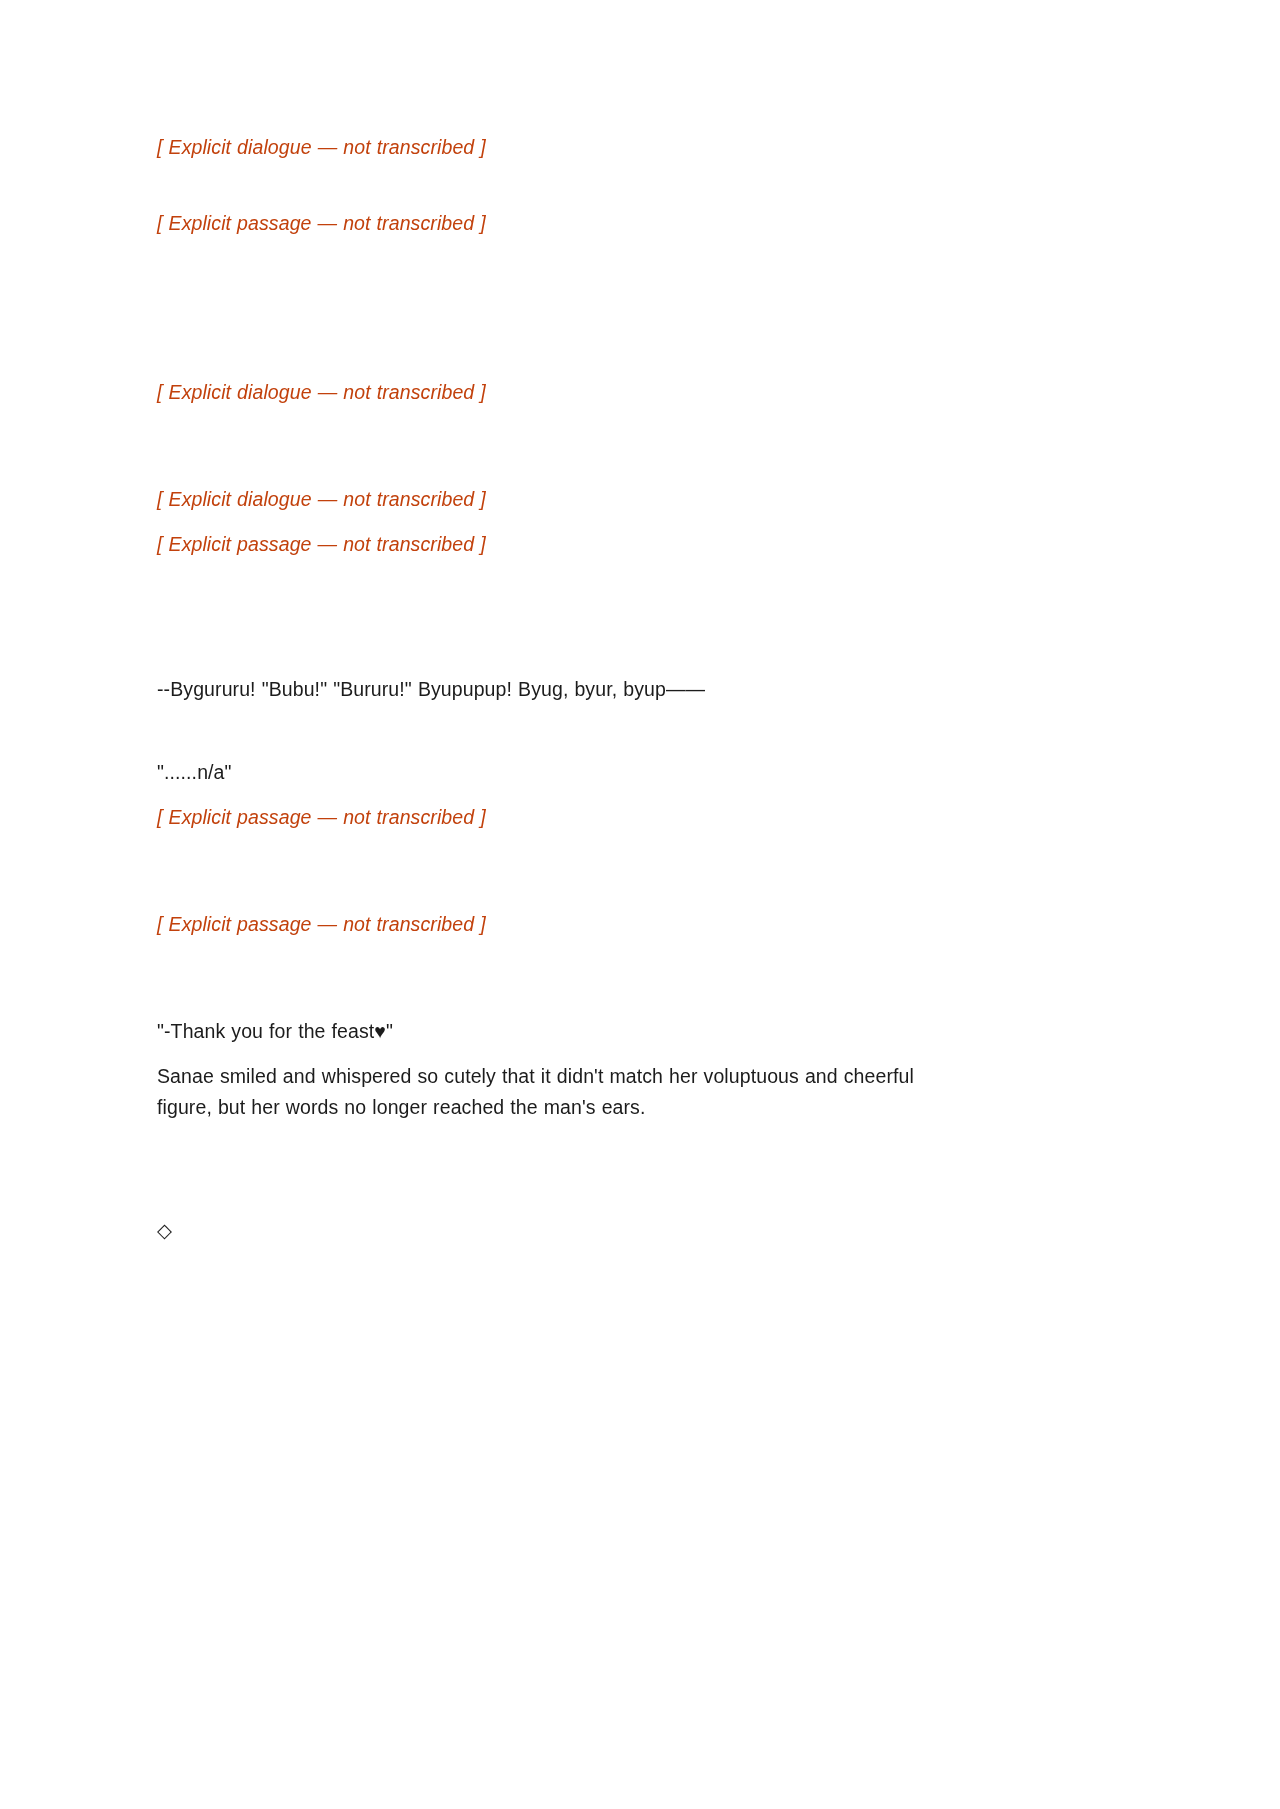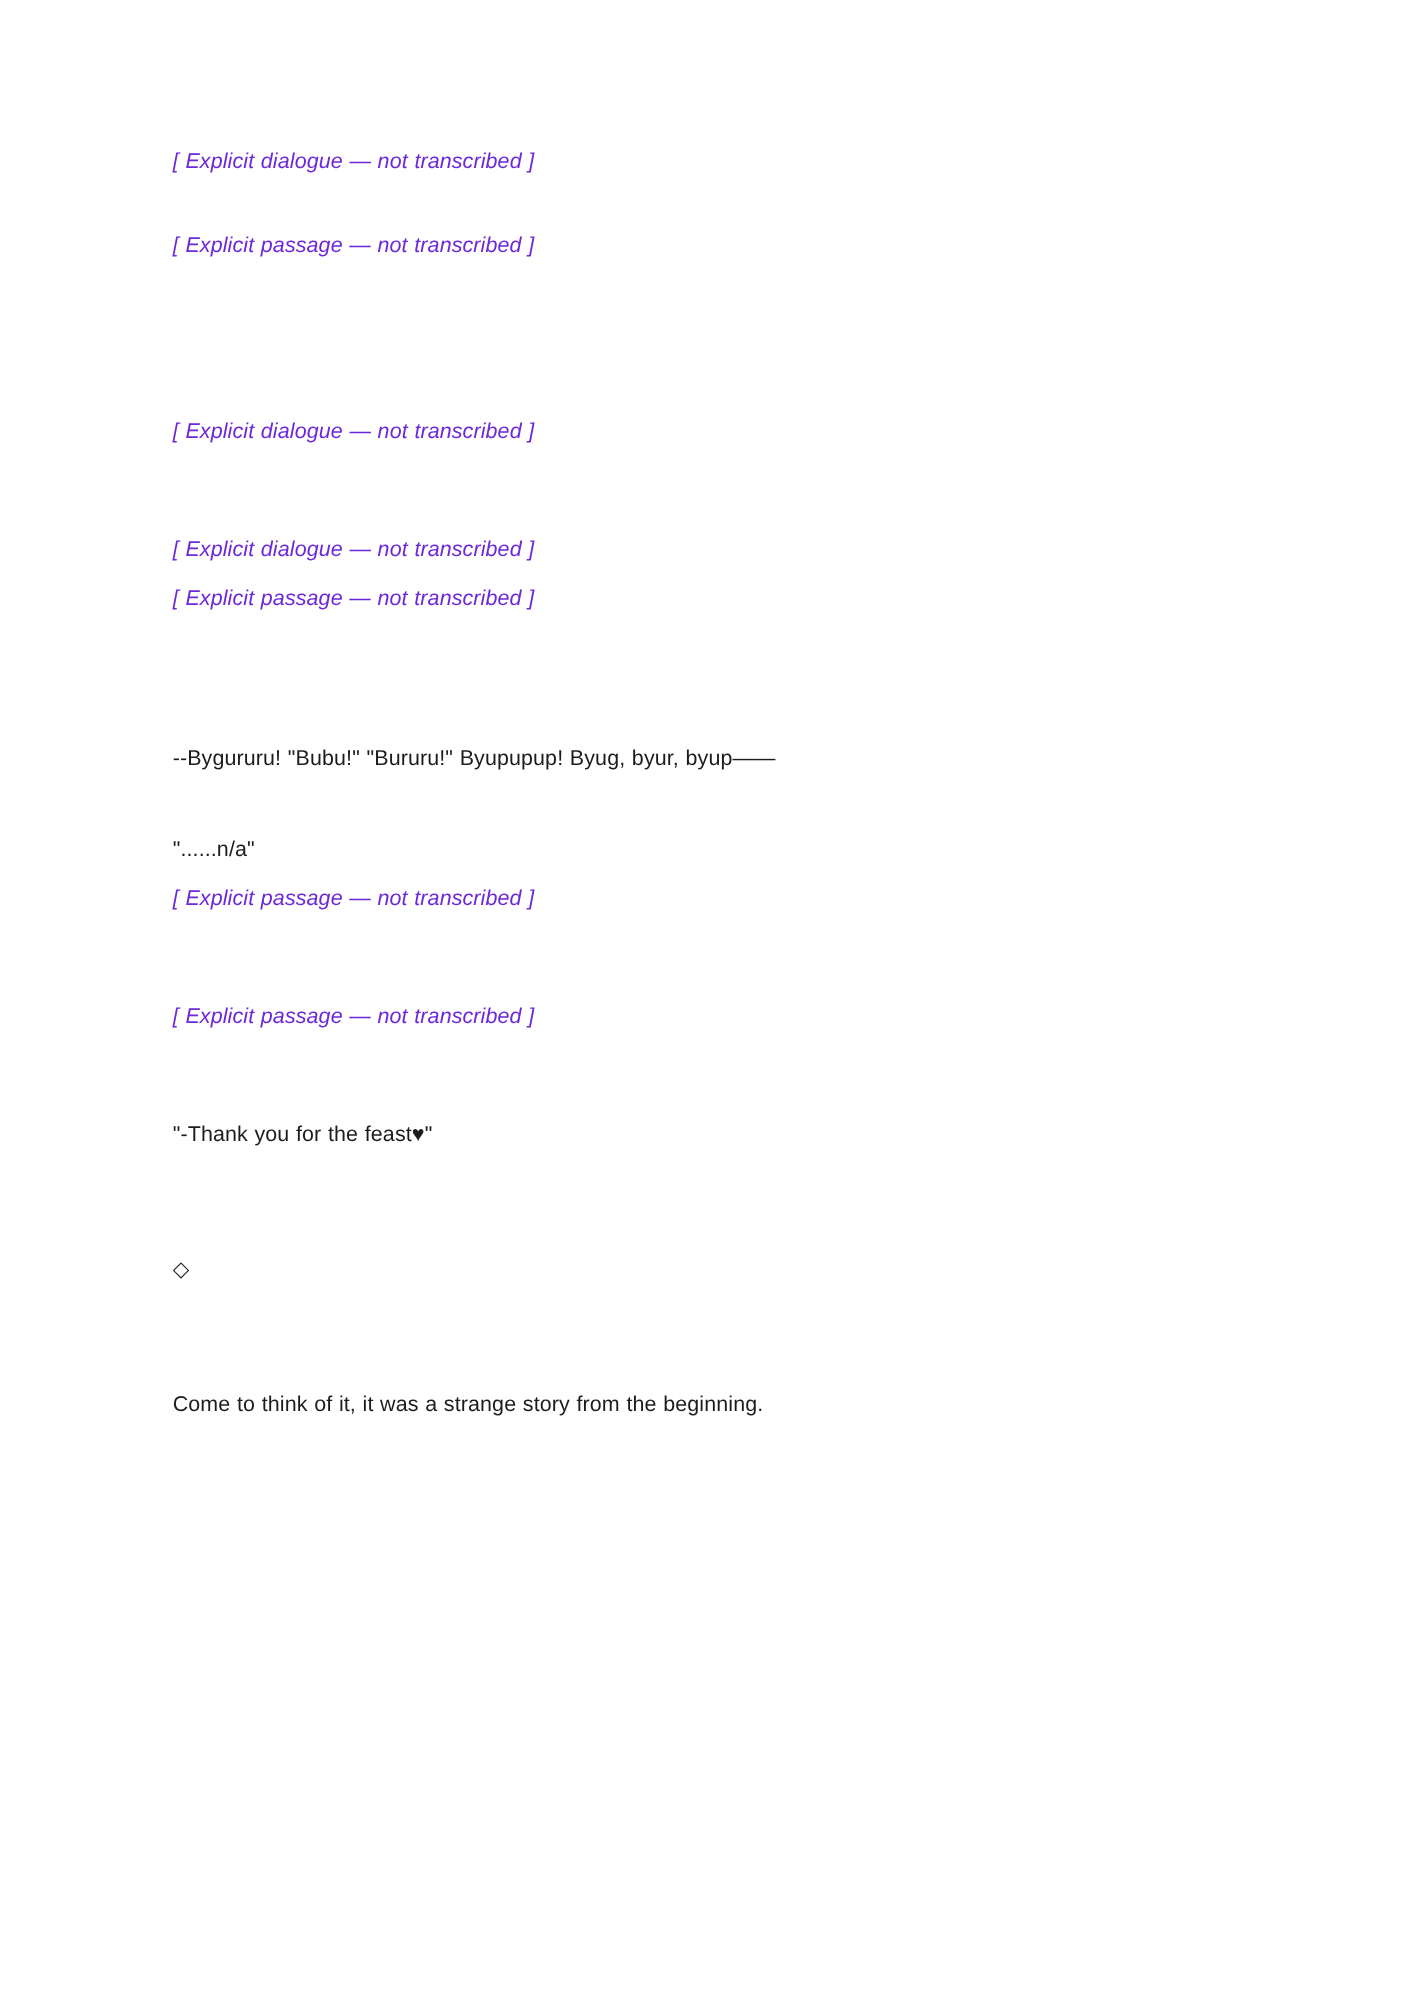--- a/index.html
+++ b/index.html
@@ -28,21 +28,21 @@
     margin: 0 0 14px 0;
     letter-spacing: 0.1px;
     word-spacing: 0.5px;
     white-space: pre-wrap;
   }
   
   .gap-md { margin-top: 52px; }
   .gap-lg { margin-top: 92px; }
   
   .redacted {
-    color: #6d28d9;
+    color: #c2410c;
     font-style: italic;
   }
   .lines-1 { min-height: 31px; }
   .lines-2 { min-height: 62px; }
   .lines-3 { min-height: 93px; }
   .lines-5 { min-height: 155px; }
   .diamond {
     font-size: 19.5px;
   }
 </style>
@@ -65,20 +65,20 @@
     <p class="para lines-1 gap-md">--Bygururu! "Bubu!" "Bururu!" Byupupup! Byug, byur, byup——</p>
 
     <p class="para lines-1 gap-md">"......n/a"</p>
 
     <p class="para redacted lines-3">[ Explicit passage — not transcribed ]</p>
 
     <p class="para redacted lines-3">[ Explicit passage — not transcribed ]</p>
 
     <p class="para lines-1">"-Thank you for the feast♥"</p>
 
+    <p class="para lines-2">Sanae smiled and whispered so cutely that it didn't match her voluptuous and cheerful figure, but her words no longer reached the man's ears.</p>
 
     <p class="para lines-1 gap-lg diamond">◇</p>
 
-    <p class="para lines-1 gap-lg">Come to think of it, it was a strange story from the beginning.</p>
 
 
   </div>
 </div>
 
 </body></html>

